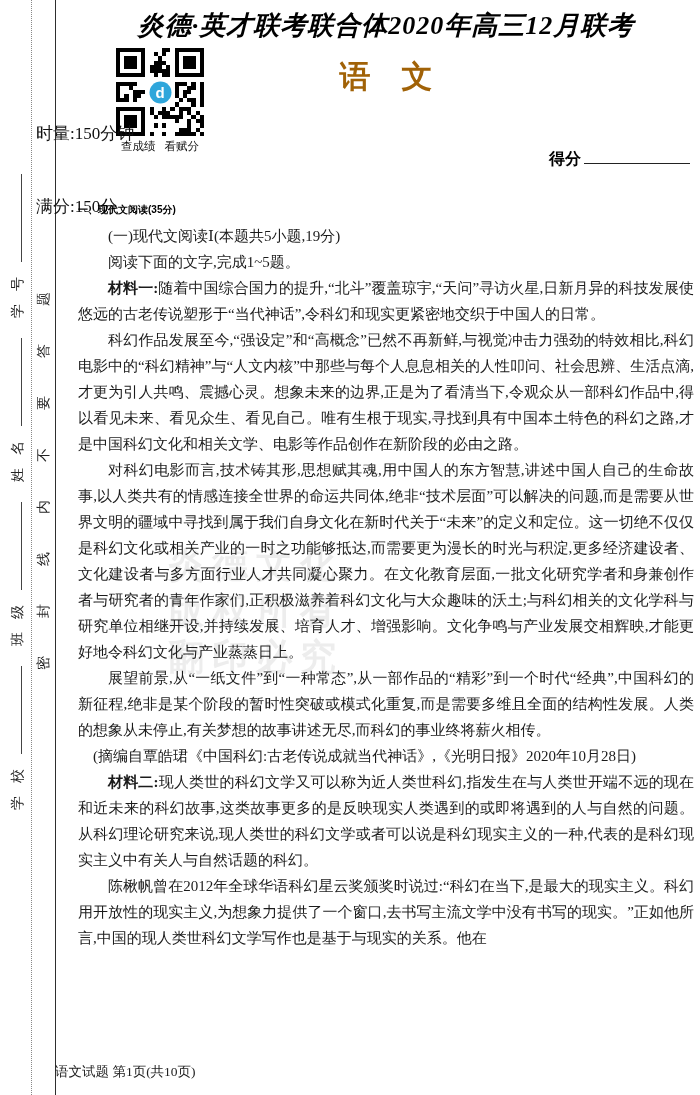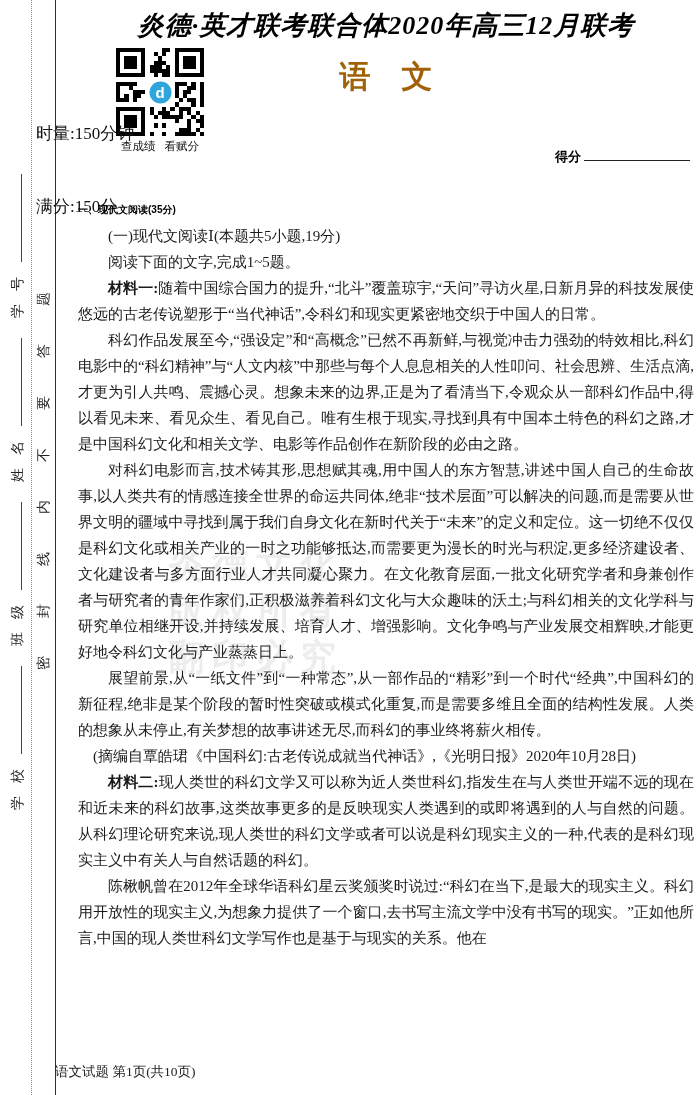--- a/index.html
+++ b/index.html
@@ -69,21 +69,21 @@
   }
   .info-row {
     position:absolute; top:122px; left:0; right:0;
     display:flex; justify-content:center; gap:50px;
     transform:translateX(-42px);
     font-size:17px; color:#111;flex-direction:column;
   }
   .score-row {
     position:absolute; top:146px; right:4px;
     font-family:"Liberation Sans","DejaVu Sans",sans-serif;
-    font-weight:bold; font-size:13px; color:#000;
+    font-weight:bold; font-size:16px; color:#000;
   }
   .score-blank { display:inline-block; width:106px; height:1.05em; border-bottom:1.5px solid #222; margin-left:3px; }
 
   
   .content { position:relative; font-size:15px; line-height:26px; text-align:justify; }
   .content p { margin:0; }
   .section-heading {
     font-family:"Liberation Sans","DejaVu Sans",sans-serif;
     font-weight:bold; font-size:10px; color:#000;
   }

